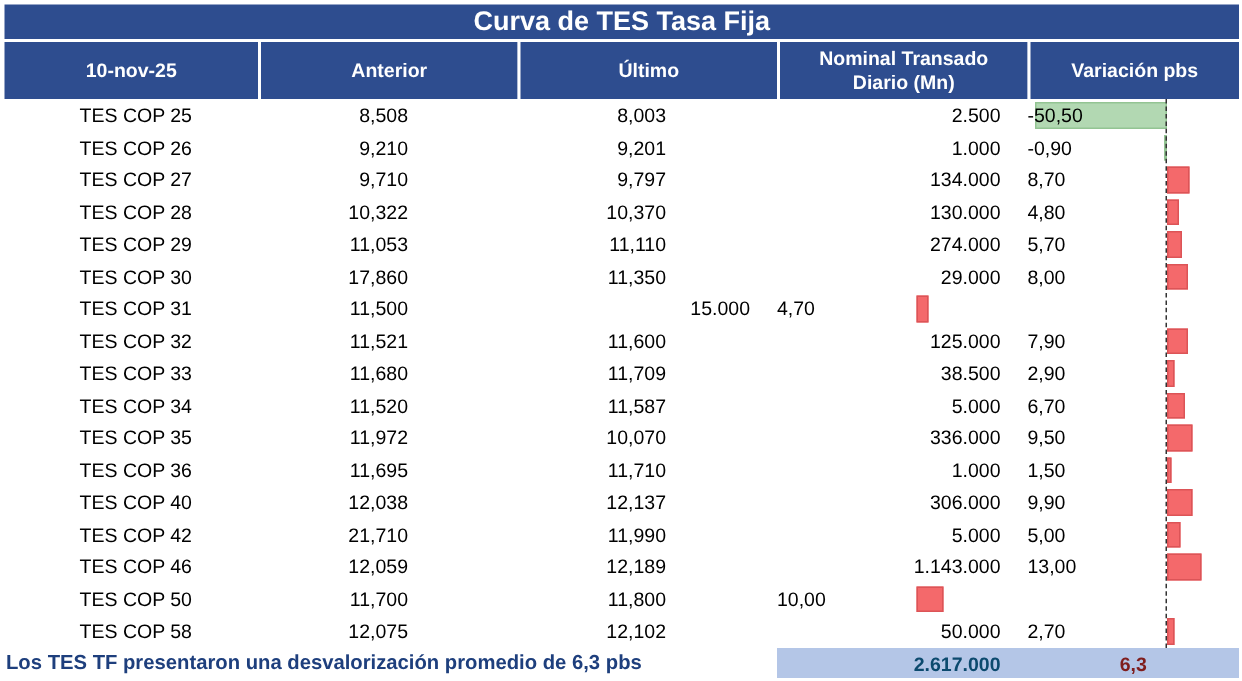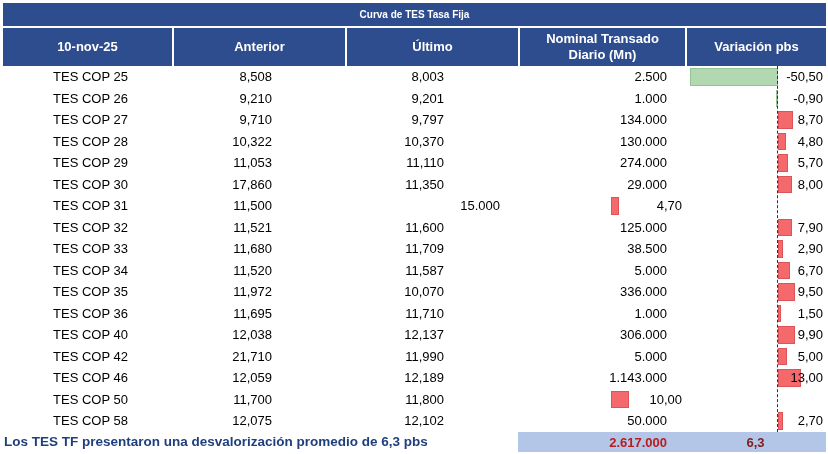--- a/index.html
+++ b/index.html
@@ -11,53 +11,53 @@
     --footer-shade:#B4C6E7;
     --note-text:#1E3F7D;
   }
   *{margin:0;padding:0;box-sizing:border-box;}
   html,body{width:828px;height:454px;background:#fff;overflow:hidden;
     font-family:"Liberation Sans","DejaVu Sans",sans-serif;}
   .sheet{position:absolute;left:3px;top:3px;width:823px;height:449px;}
 
   .title-bar{height:23px;background:var(--header-blue);color:#fff;
     display:flex;align-items:center;justify-content:center;
-    font-size:10px;font-weight:bold;margin-bottom:2px;}
+    font-size:18px;font-weight:bold;margin-bottom:2px;}
 
   .header-row{display:grid;grid-template-columns:169px 173px 173px 167px 141px;
     height:38px;}
   .header-cell{background:var(--header-blue);color:#fff;font-weight:bold;
     font-size:13px;display:flex;align-items:center;justify-content:center;
     text-align:center;line-height:16px;}
   .header-cell + .header-cell{border-left:2px solid #fff;}
   .header-cell.nominal span{display:block;max-width:138px;}
 
   .body{position:relative;}
   .row{display:grid;grid-template-columns:169px 173px 173px 167px 141px;
     height:21.5px;font-size:13px;color:#000;align-items:center;}
   .c-label{text-align:center;padding-left:6px;}
   .c-ant{text-align:right;padding-right:73px;}
   .c-ult{text-align:right;padding-right:74px;}
   .c-nom{text-align:right;padding-right:18px;}
   .c-var{position:relative;text-align:right;padding-right:3px;height:100%;
-    display:flex;align-items:center;justify-content:flex-end;}
+    display:flex;align-items:center;justify-content:flex-start;}
   .c-var .val{position:relative;z-index:2;}
   .databar{position:absolute;top:2px;bottom:2px;z-index:0;
     background:var(--bar-pos);border:1px solid var(--bar-pos-border);}
   .databar.neg{background:var(--bar-neg);border-color:var(--bar-neg-border);}
   .axis-line{position:absolute;left:774px;top:0;bottom:0;width:0;
     border-left:1.6px dashed #333;z-index:1;}
 
   .footer-row{position:relative;height:20px;margin-top:0.5px;}
   .footer-note{position:absolute;left:1px;top:0;height:20px;line-height:20px;
     font-size:13.5px;font-weight:bold;color:var(--note-text);white-space:nowrap;}
   .footer-shade{position:absolute;left:515px;top:0;height:20px;width:308px;
     background:var(--footer-shade);display:flex;align-items:center;}
   .footer-total{width:167px;text-align:right;padding-right:18px;
-    font-size:13px;font-weight:bold;color:#b91c1c;}
+    font-size:13px;font-weight:bold;color:#0c4a6e;}
   .footer-avg{width:141px;text-align:center;font-size:13px;font-weight:bold;color:#7f1d1d;}
 </style>
 </head>
 <body>
 
 <div class="sheet">
 
   <div class="title-bar">
     <span>Curva de TES Tasa Fija</span>
   </div>

